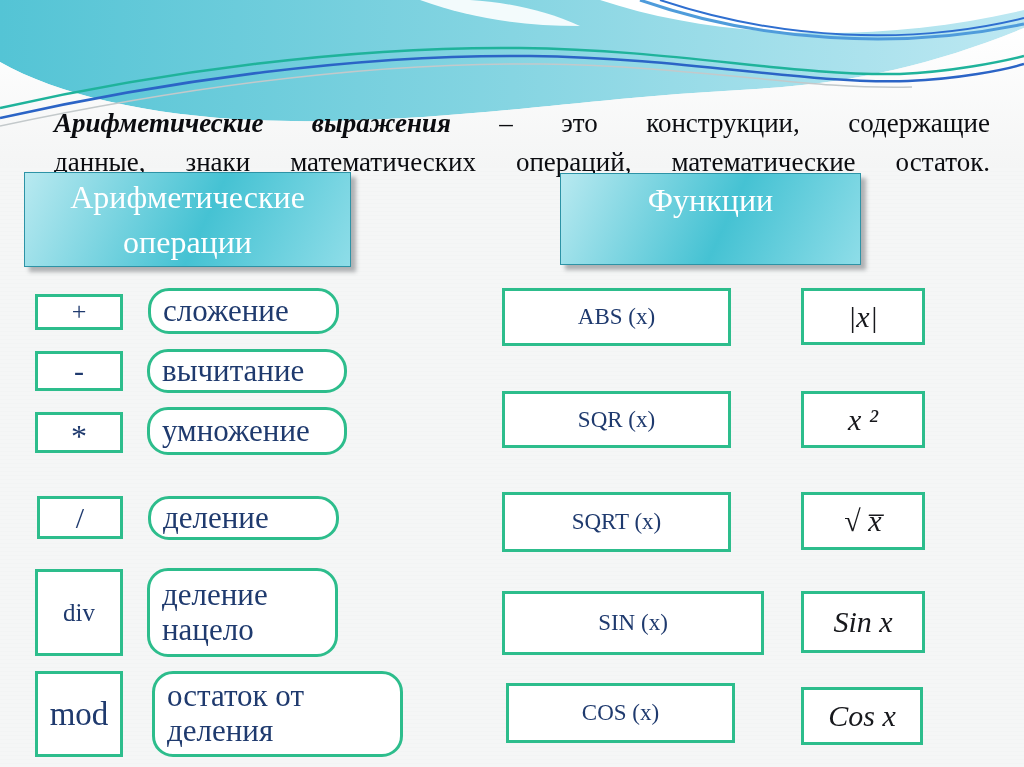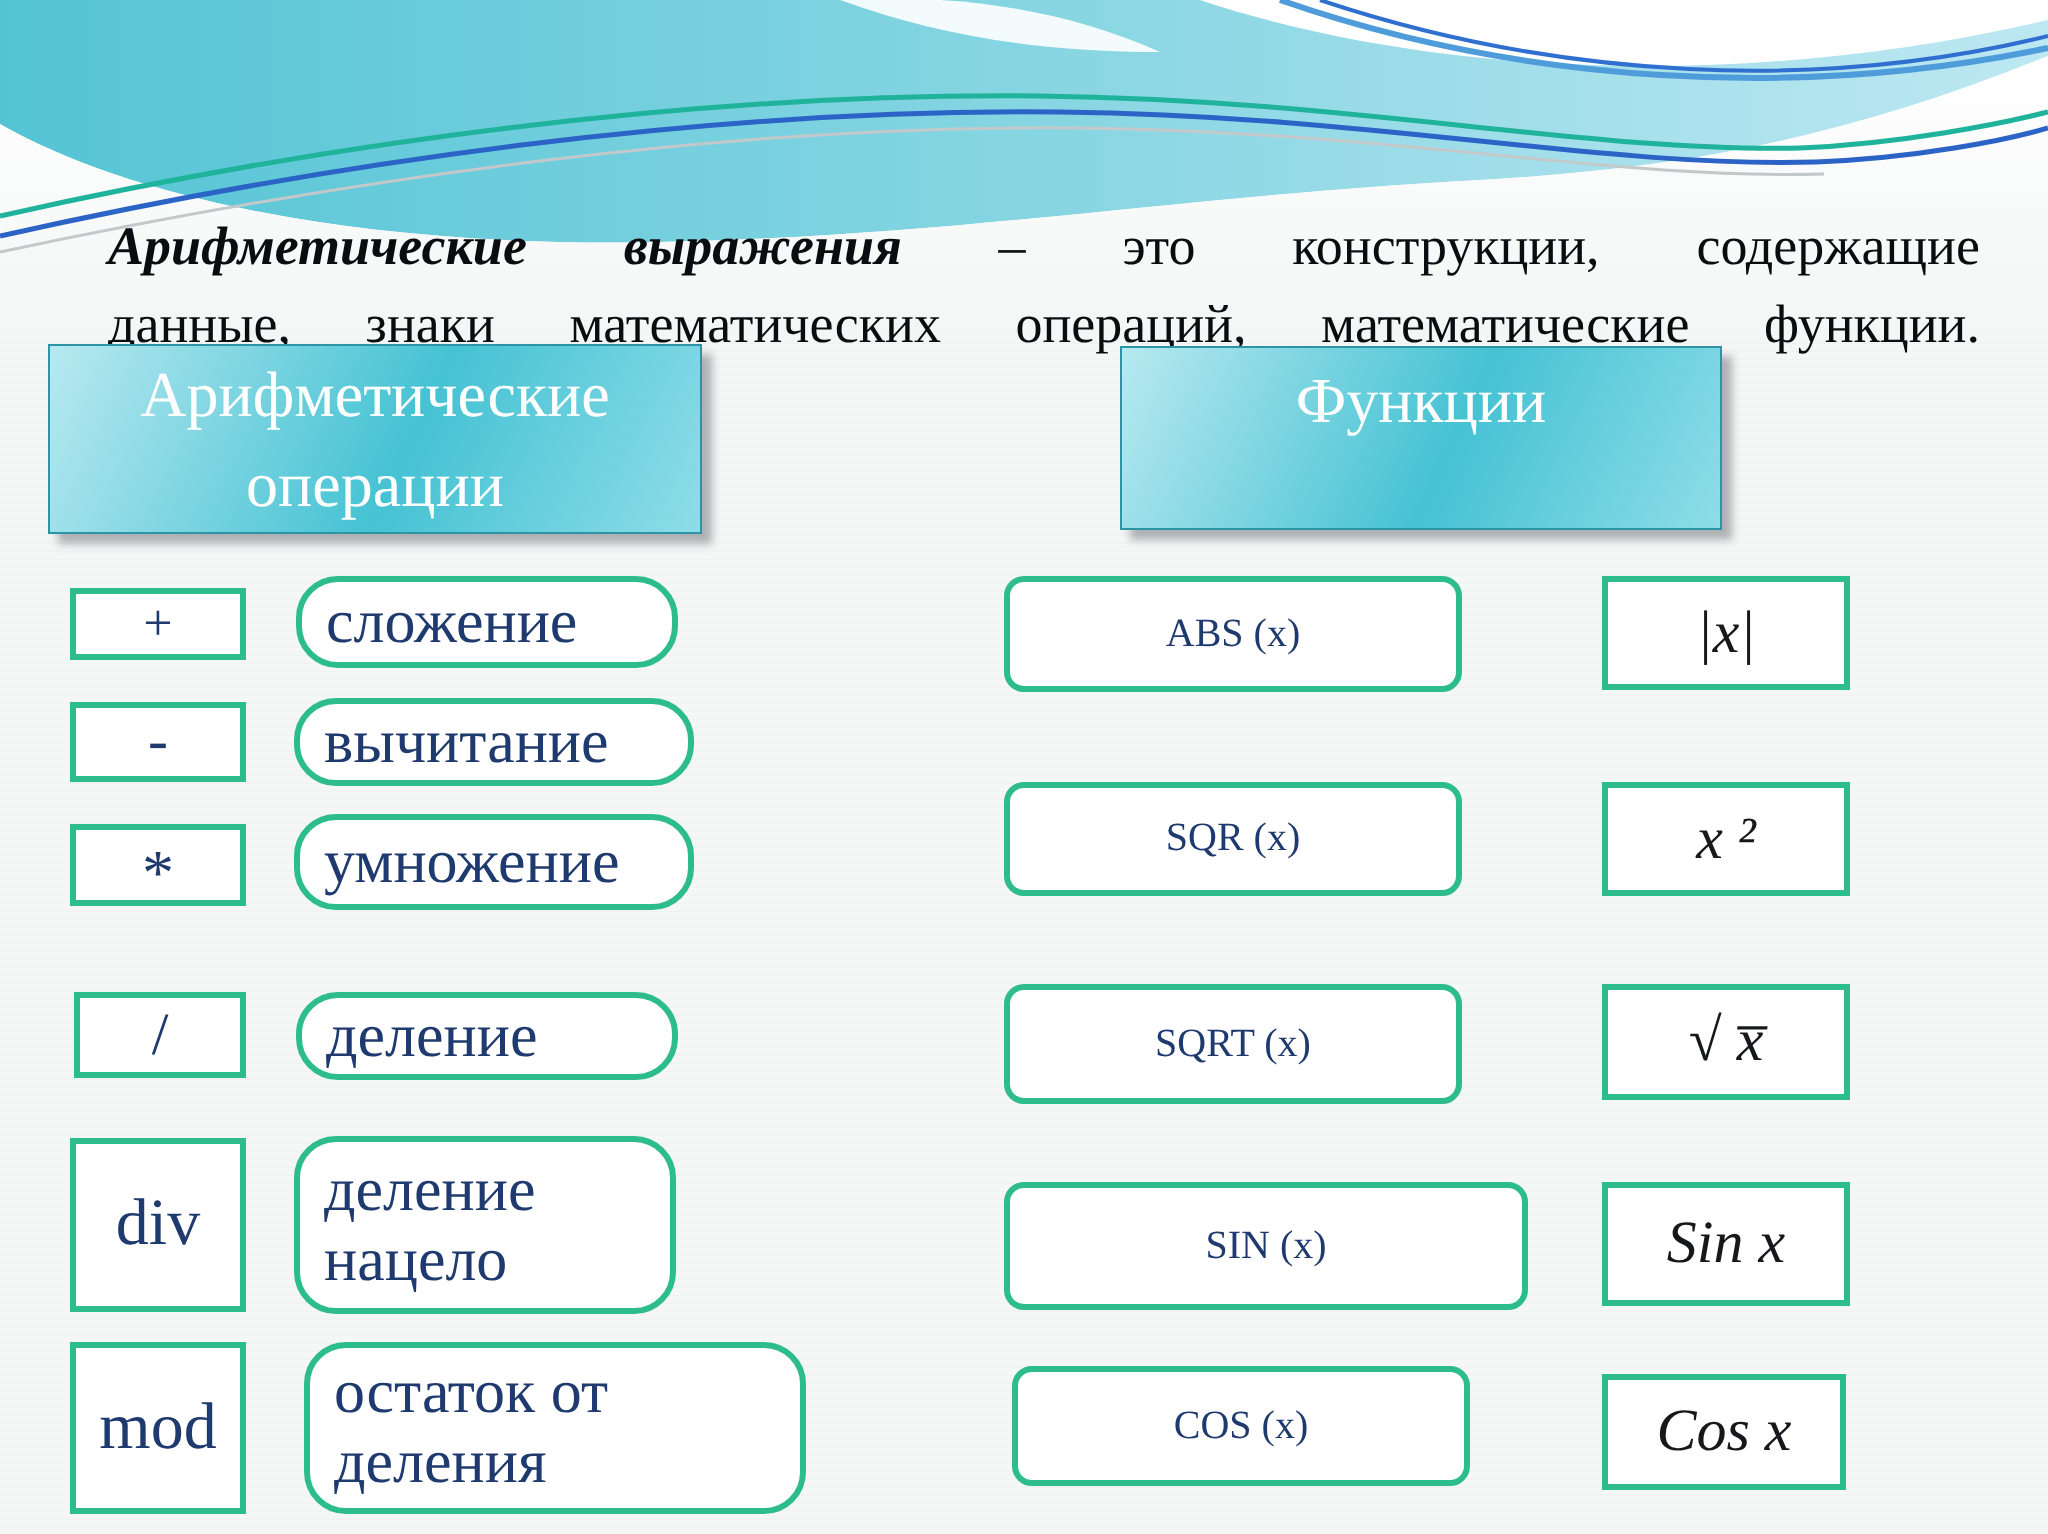--- a/index.html
+++ b/index.html
@@ -36,28 +36,28 @@
     font-size:32px;
   }
   .hdr-left{left:24px;top:172px;width:327px;height:95px;line-height:1.4;display:flex;align-items:center;justify-content:center;padding:0 10px;box-sizing:border-box;}
   .hdr-right{left:560px;top:173px;width:301px;height:92px;padding-top:8px;box-sizing:border-box;}
   .box{
     position:absolute;background:#fff;border:3px solid var(--green);
     box-sizing:border-box;color:var(--navy);
     display:flex;align-items:center;justify-content:center;
   }
   .lab{justify-content:flex-start;padding-left:12px;font-size:31px;line-height:1.12;border-radius:21px;}
-  .fun{font-size:20px;border-radius:10px;}
+  .fun{font-size:23px;}
   .not{font-style:italic;color:var(--notation);font-size:30px;}
   
   .op0{left:35px;top:294px;width:88px;height:36px;font-size:26px;}
   .op1{left:35px;top:351px;width:88px;height:40px;font-size:30px;}
   .op2{left:35px;top:412px;width:88px;height:41px;font-size:32px;padding-top:8px;}
   .op3{left:37px;top:496px;width:86px;height:43px;font-size:30px;}
-  .op4{left:35px;top:569px;width:88px;height:87px;font-size:33px;}
+  .op4{left:35px;top:569px;width:88px;height:87px;font-size:25px;}
   .op5{left:35px;top:671px;width:88px;height:86px;font-size:33px;}
   
   .lab0{left:148px;top:288px;width:191px;height:46px;}
   .lab1{left:147px;top:349px;width:200px;height:44px;}
   .lab2{left:147px;top:407px;width:200px;height:48px;}
   .lab3{left:148px;top:496px;width:191px;height:44px;}
   .lab4{left:147px;top:568px;width:191px;height:89px;}
   .lab5{left:152px;top:671px;width:251px;height:86px;}
   
   .fun0{left:502px;top:288px;width:229px;height:58px;}
@@ -96,21 +96,21 @@
     <path d="M0,108 C160,72 350,46 520,48 C680,50 790,76 900,74 C950,72 1000,62 1024,56" stroke="#1fb39b" stroke-width="2.5" fill="none"></path>
     <path d="M0,118 C170,80 360,54 530,56 C690,58 800,84 908,81 C958,79 1004,70 1024,64" stroke="#2b64c6" stroke-width="2.5" fill="none"></path>
     <path d="M0,126 C180,88 370,62 540,64 C700,66 806,90 912,87" stroke="#c3c9cb" stroke-width="1.5" fill="none"></path>
     <path d="M640,0 C760,42 900,50 1024,24" stroke="#4f9cdb" stroke-width="3" fill="none"></path>
     <path d="M660,0 C780,40 910,46 1024,18" stroke="#2f6fd0" stroke-width="2" fill="none"></path>
   </svg>
 
   <div class="title">
     <span class="emph">Арифметические выражения</span>
     <span>– это конструкции, содержащие</span><br>
-    <span>данные, знаки математических операций, математические функции.</span>
+    <span>данные, знаки математических операций, математические остаток.</span>
   </div>
 
   <div class="hdr hdr-left">
     <span>Арифметические операции</span>
   </div>
   <div class="hdr hdr-right">
     <span>Функции</span>
   </div>
 
   <div class="box op0">+</div>

